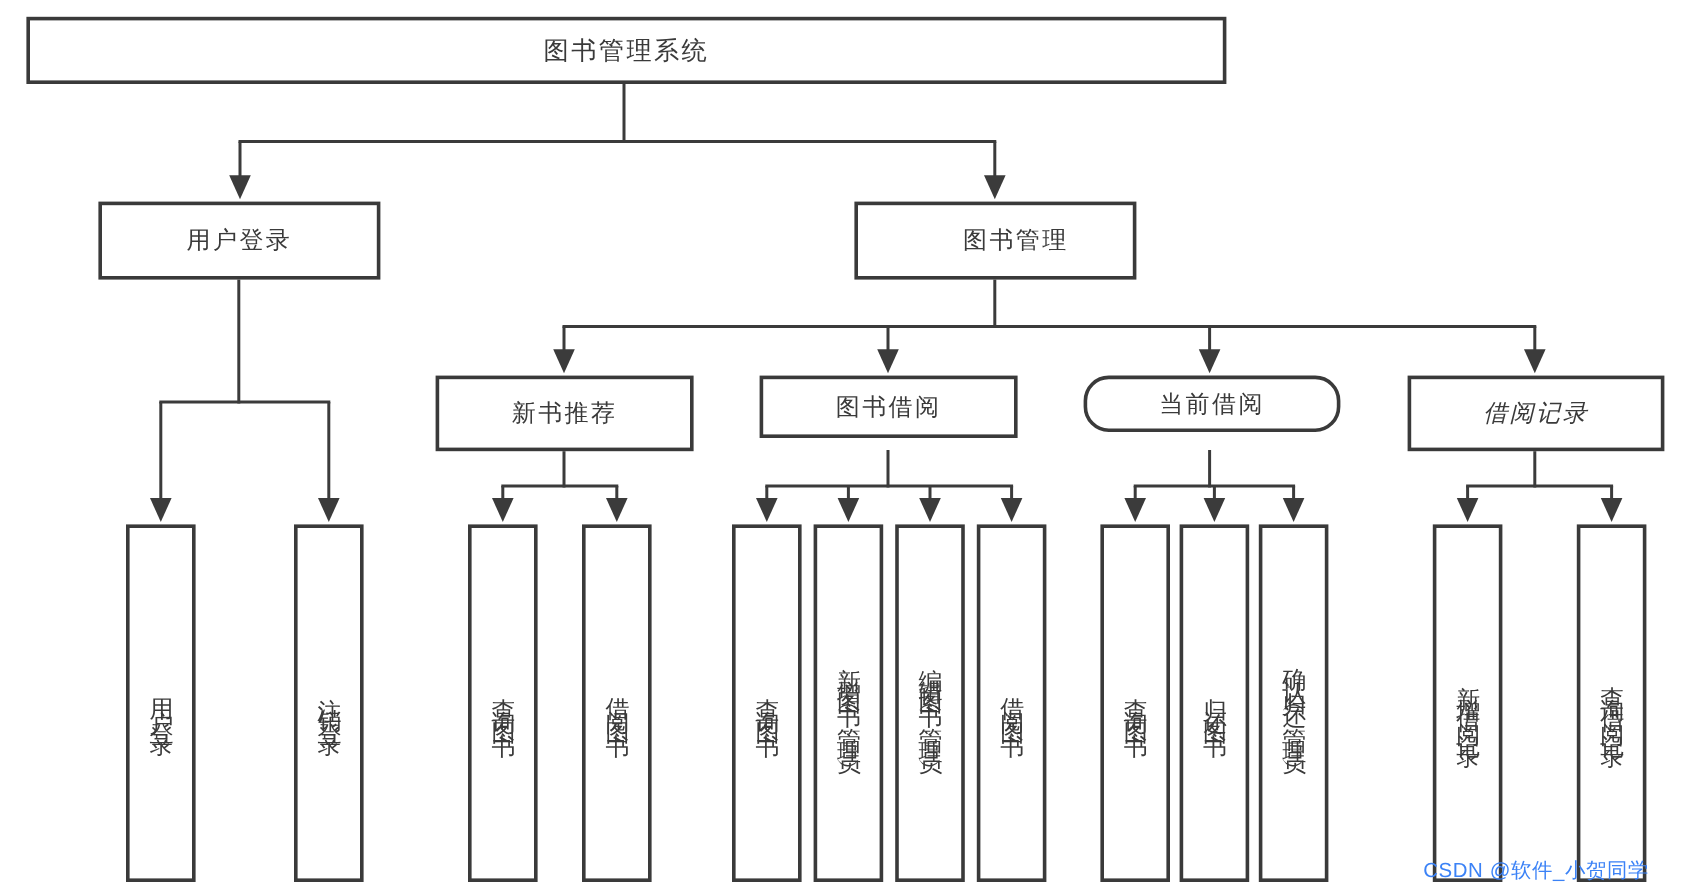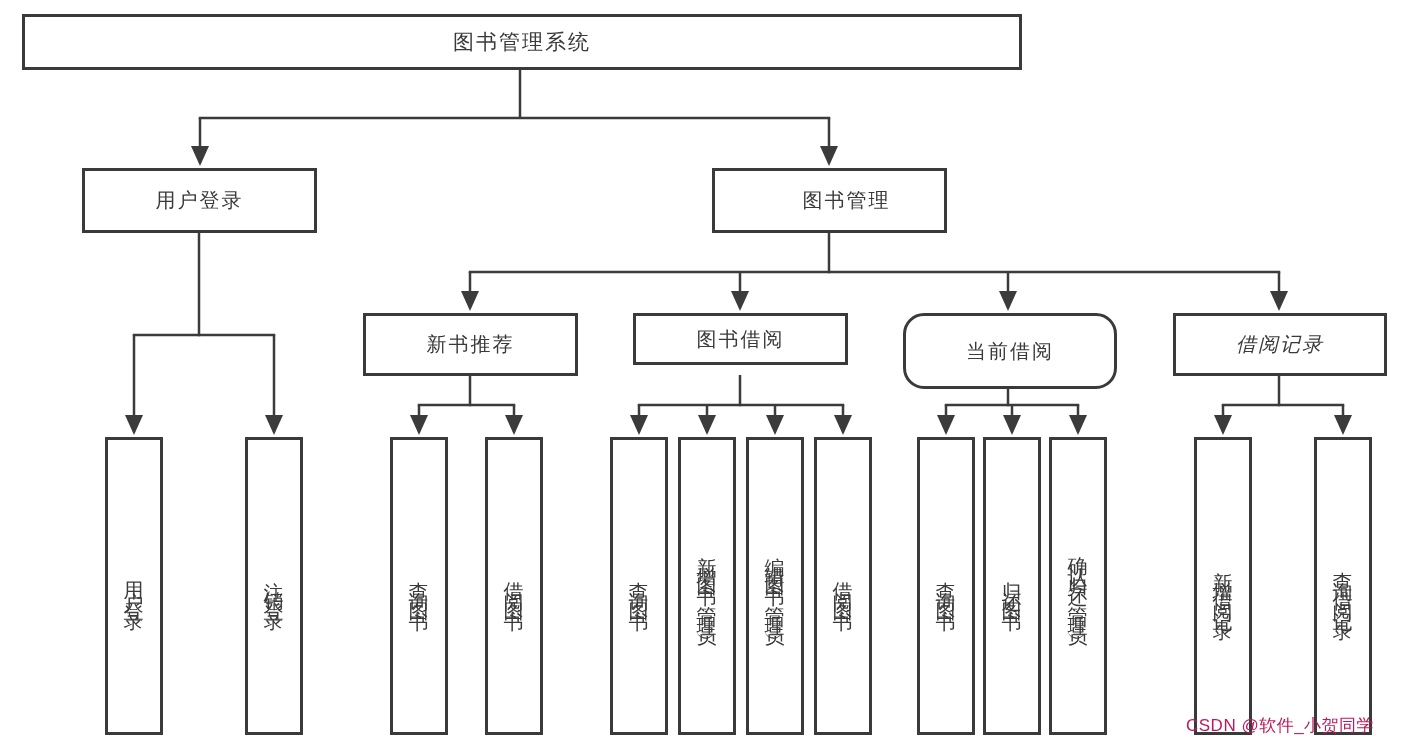--- a/index.html
+++ b/index.html
@@ -14,21 +14,21 @@
     z-index:2;
   }
   .hbox{font-size:20px;letter-spacing:2px;white-space:nowrap;}
   .root{font-size:21px;}
   .leaf span{
     writing-mode:vertical-rl;text-orientation:mixed;
     font-size:20px;letter-spacing:10px;line-height:1;
   }
   #watermark{
     position:absolute;left:1186px;top:714px;z-index:3;
-    font-size:17px;color:#be185d;letter-spacing:0.5px;white-space:nowrap;
+    font-size:17px;color:#3b82f6;letter-spacing:0.5px;white-space:nowrap;
   }
 </style>
 </head>
 <body>
 
 <div id="stage">
 
   <svg id="wires" width="1405" height="747" viewBox="0 0 1405 747">
     <g stroke="#3b3b3b" stroke-width="2.5" fill="none">
 
@@ -98,21 +98,21 @@
     </g>
   </svg>
 
   <div class="box hbox root" style="left:22px;top:14px;width:1000px;height:56px;">图书管理系统</div>
 
   <div class="box hbox" style="left:82px;top:168px;width:235px;height:65px;">用户登录</div>
   <div class="box hbox" style="left:712px;top:168px;width:235px;height:65px;padding-left:34px;">图书管理</div>
 
   <div class="box hbox" style="left:363px;top:313px;width:215px;height:63px;">新书推荐</div>
   <div class="box hbox" style="left:633px;top:313px;width:215px;height:52px;">图书借阅</div>
-  <div class="box hbox" style="left:903px;top:313px;width:214px;height:76px;border-radius:21px;">当前借阅</div>
+  <div class="box hbox" style="left:903px;top:313px;width:214px;height:47px;border-radius:21px;">当前借阅</div>
   <div class="box hbox" style="left:1173px;top:313px;width:214px;height:63px;font-style:italic;">借阅记录</div>
 
   <div class="box leaf" style="left:105px;top:437px;width:58px;height:298px;">
       <span>用户登录</span>
     </div>
   <div class="box leaf" style="left:245px;top:437px;width:58px;height:298px;">
       <span>注销登录</span>
     </div>
 
   <div class="box leaf" style="left:390px;top:437px;width:58px;height:298px;">

